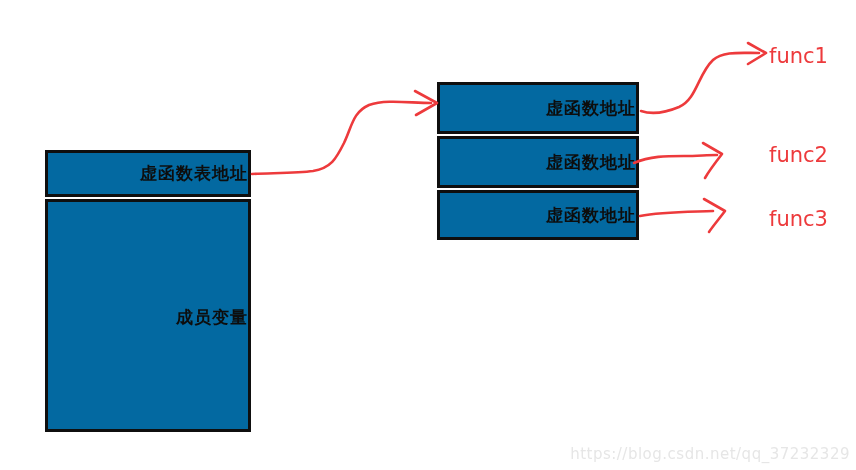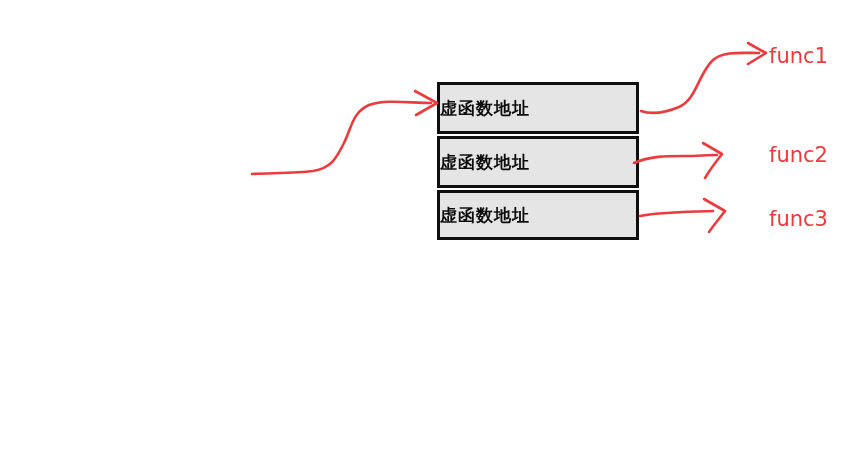--- a/index.html
+++ b/index.html
@@ -14,24 +14,24 @@
     position: relative;
     width: 856px;
     height: 470px;
     background: #ffffff;
     overflow: hidden;
     font-family: "DejaVu Sans", "Liberation Sans", sans-serif;
   }
   .memcell {
     position: absolute;
     border: 3px solid var(--border-color);
-    background: #e5e5e5;
+    background: #0369a1;
     display: flex;
     align-items: center;
-    justify-content: flex-start;
+    justify-content: flex-end;
   }
   .memcell .cell-label {
     font-size: 17px;
     font-weight: 700;
     color: var(--text-color);
     letter-spacing: 1px;
   }
   
   .obj-pointer-cell { left: 45px; top: 150px; width: 206px; height: 47px; }
   .obj-member-cell  { left: 45px; top: 199px; width: 206px; height: 233px; align-items: flex-start; }
@@ -73,20 +73,26 @@
     font-size: 15px;
     color: var(--watermark-color);
     letter-spacing: 0.5px;
   }
 </style>
 </head>
 <body>
 
 <div class="canvas">
 
+  <div class="memcell obj-pointer-cell">
+    <span class="cell-label">虚函数表地址</span>
+  </div>
+  <div class="memcell obj-member-cell">
+    <span class="cell-label">成员变量</span>
+  </div>
 
   <div class="memcell vtable-row-1">
     <span class="cell-label">虚函数地址</span>
   </div>
   <div class="memcell vtable-row-2">
     <span class="cell-label">虚函数地址</span>
   </div>
   <div class="memcell vtable-row-3">
     <span class="cell-label">虚函数地址</span>
   </div>
@@ -103,14 +109,15 @@
     <path d="M 641 111 C 653 115 667 112 679 107 C 697 99 698 74 713 60 C 723 51 741 53 759 53"></path>
     <path d="M 748 43 L 766 53 L 748 64"></path>
 
     <path d="M 634 163 C 650 156 666 156 684 156 C 698 156 706 155 717 155"></path>
     <path d="M 703 143 L 722 154 C 715 163 709 171 705 178"></path>
 
     <path d="M 640 216 C 660 212 686 212 713 211"></path>
     <path d="M 704 199 L 725 211 C 719 219 713 226 709 232"></path>
   </svg>
 
+  <span class="watermark">https://blog.csdn.net/qq_37232329</span>
 
 </div>
 
 </body></html>

